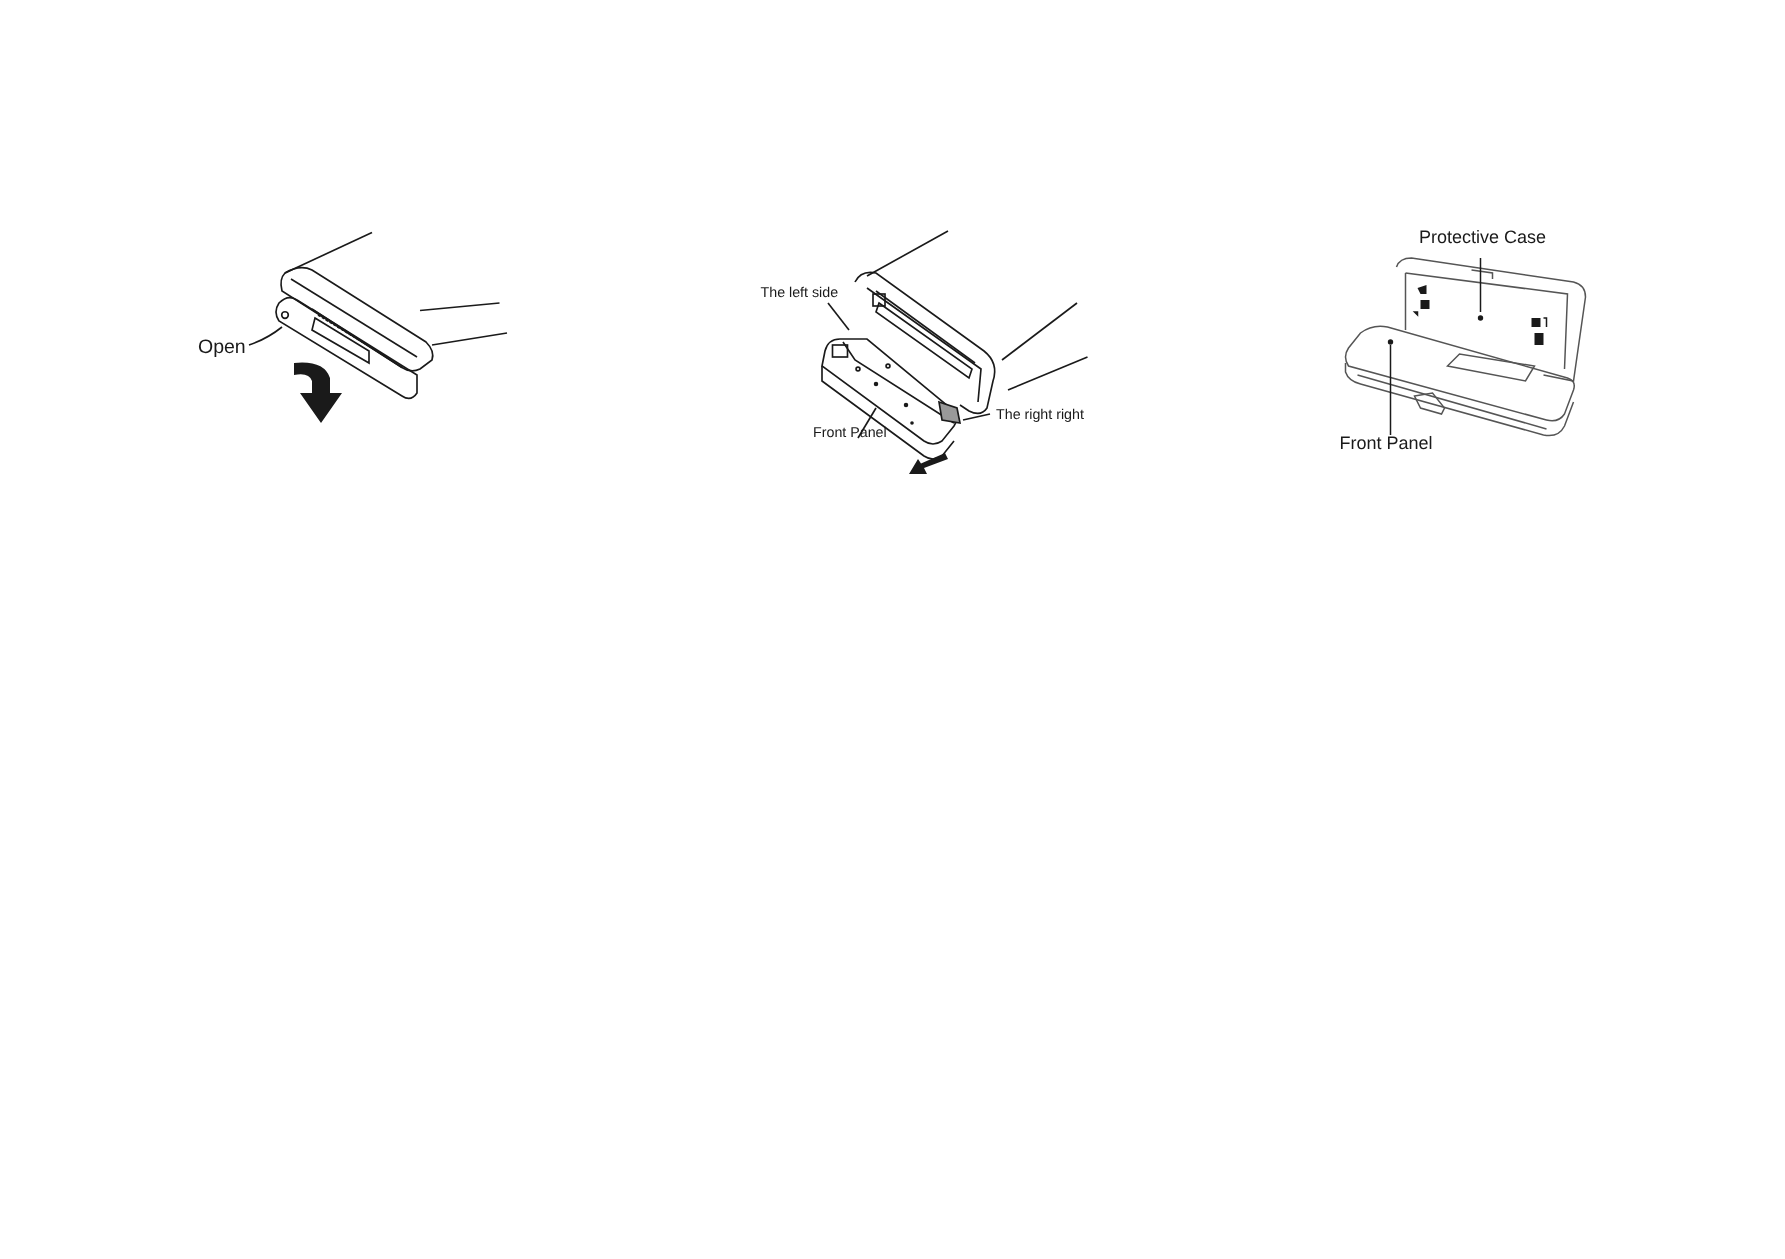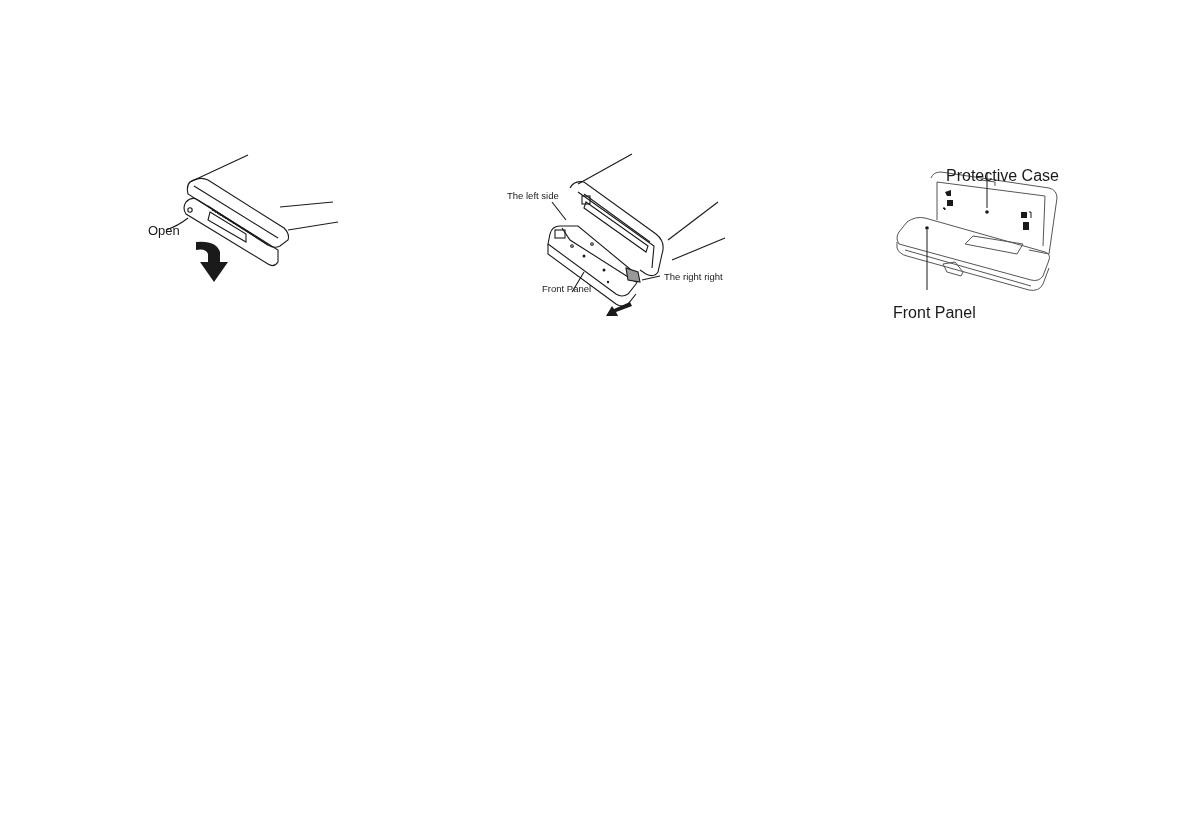--- a/index.html
+++ b/index.html
@@ -2,21 +2,21 @@
 <html><head>
   <meta charset="utf-8">
   <style>
     html, body { margin: 0; padding: 0; background: #ffffff; }
     body { width: 1190px; height: 839px; position: relative; overflow: hidden; font-family: "Liberation Sans", sans-serif; }
     .figure { position: absolute; }
     .figure svg { position: absolute; left: 0; top: 0; overflow: visible; }
     .label { position: absolute; color: #1a1a1a; white-space: nowrap; font-family: "Liberation Sans", sans-serif; line-height: 1; }
     .lbl-open { font-size: 13px; }
     .lbl-small { font-size: 9.5px; text-align: right; }
-    .lbl-case { font-size: 16px; margin-top: 16px; }
+    .lbl-case { font-size: 12px; }
   </style>
 </head>
 <body>
 
 <div class="figure" style="left:128px; top:150px; width:210px; height:130px;">
   <svg width="210" height="130" viewBox="0 0 210 130" fill="none" stroke="#1a1a1a" stroke-width="1.1">
 
     <path d="M62 32 L120 5"></path>
     <path d="M152 57 L205 52"></path>
     <path d="M160 80 L210 72"></path>
@@ -28,21 +28,21 @@
     <path d="M80 56 L140 95"></path>
     <path d="M82 62 L118 84 L118 92 L80 70 Z"></path>
     <path d="M84 60 L130 88" stroke-dasharray="2 1"></path>
     <circle cx="62" cy="60" r="2.2"></circle>
 
     <path d="M38 80 Q50 76 60 68"></path>
   </svg>
   <svg width="40" height="50" viewBox="0 0 40 50" style="left:62px; top:88px;">
     <path d="M6 4 Q26 2 30 14 L30 24 L38 24 L24 44 L10 24 L18 24 L18 16 Q16 10 6 12 Z" fill="#1a1a1a"></path>
   </svg>
-  <span class="label lbl-open" style="left:4px; top:74px;margin-left:16px;">Open</span>
+  <span class="label lbl-open" style="left:4px; top:74px;">Open</span>
 </div>
 
 <div class="figure" style="left:500px; top:150px; width:230px; height:170px;">
   <svg width="230" height="170" viewBox="0 0 230 170" fill="none" stroke="#1a1a1a" stroke-width="1.1">
 
     <path d="M78 34 L132 4"></path>
     <path d="M168 90 L218 52"></path>
     <path d="M172 110 L225 88"></path>
 
     <path d="M70 38 Q74 30 84 32 L156 84 Q166 92 162 104 L158 122 Q154 128 146 124 L140 120"></path>

